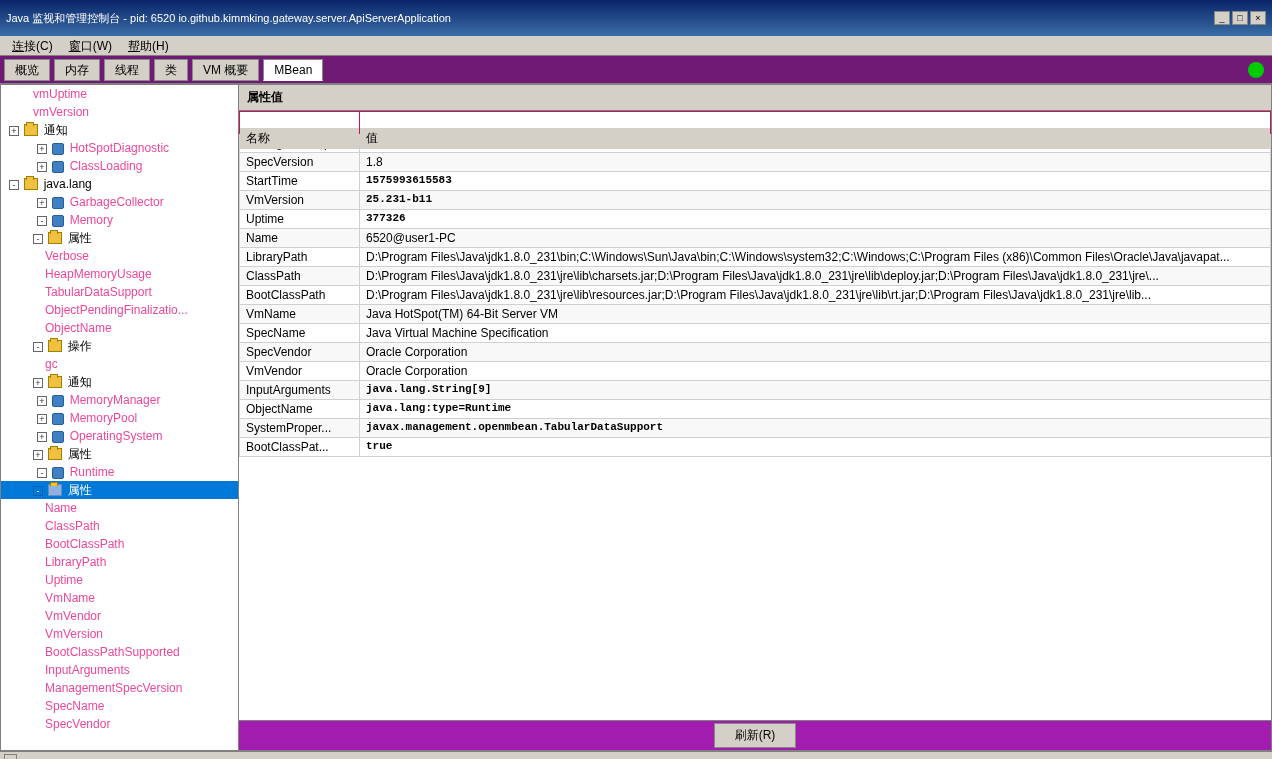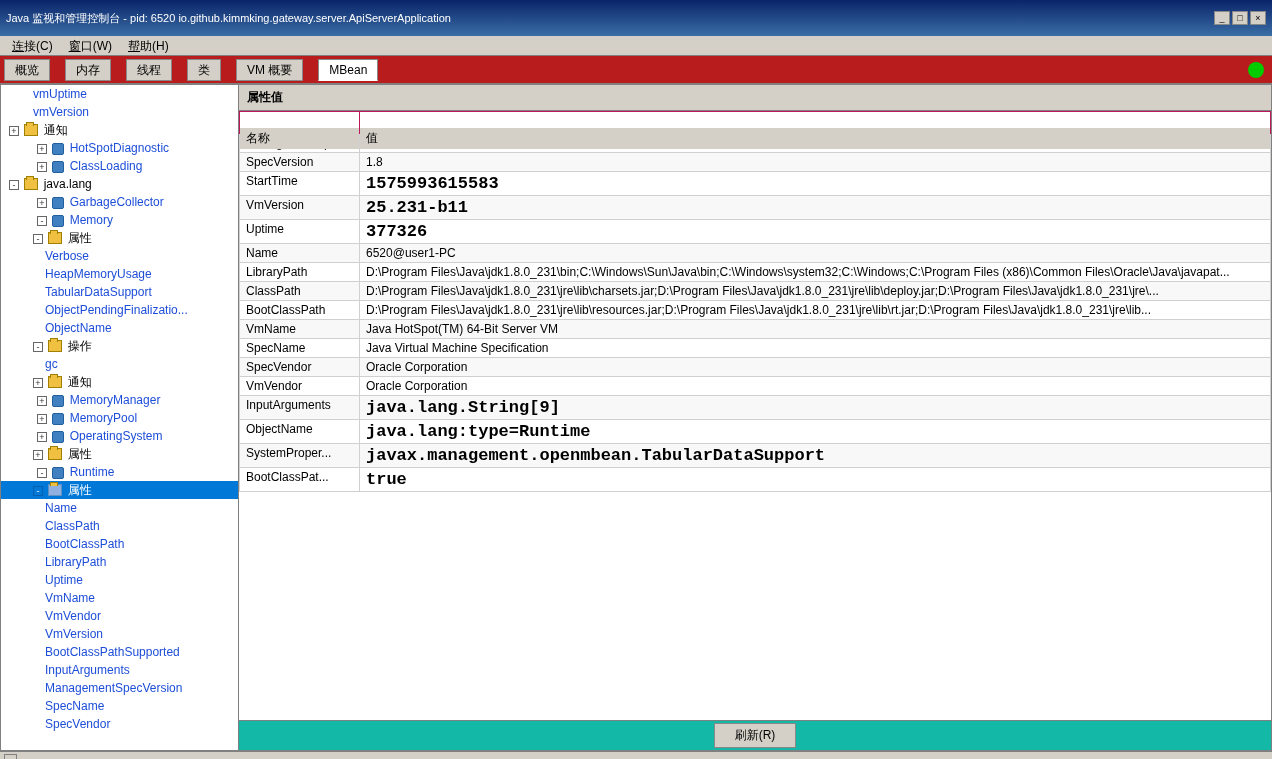--- a/index.html
+++ b/index.html
@@ -39,27 +39,27 @@
     .menu-item {
       padding: 2px 8px;
       font-size: 12px;
       cursor: pointer;
       white-space: nowrap;
     }
     .menu-item u { text-decoration: underline; }
 
     
     .toolbar {
-      background: #b91c1c;
+      background: #701a75;
       height: 28px;
       display: flex;
       align-items: center;
       padding: 2px 4px;
       border-bottom: 1px solid #808080;
-      gap: 15px;
+      gap: 4px;
     }
     .tab-button {
       padding: 2px 10px;
       background: #d4d0c8;
       border: 1px solid #888;
       font-size: 12px;
       cursor: pointer;
       height: 22px;
     }
     .tab-button.active {
@@ -91,21 +91,21 @@
       overflow-x: hidden;
       font-size: 12px;
     }
     .tree-item {
       padding: 1px 0;
       white-space: nowrap;
       cursor: pointer;
       line-height: 16px;
     }
     .tree-item.selected { background: #0078d7; color: white; }
-    .tree-link { color: #1d4ed8; text-decoration: none; cursor: pointer; }
+    .tree-link { color: #ec4899; text-decoration: none; cursor: pointer; }
     .indent1 { padding-left: 8px; }
     .indent2 { padding-left: 36px; }
     .indent3 { padding-left: 32px; }
     .indent4 { padding-left: 44px; }
     
     .expand-icon {
       display: inline-block;
       width: 10px; height: 10px;
       border: 1px solid #666;
       background: white;
@@ -190,21 +190,21 @@
     .attr-table tr:nth-child(even) td { background: #f8f8f8; }
     .table-wrapper {
       overflow-y: auto;
       overflow-x: hidden;
       flex: 1;
     }
     
     
     .bottom-bar {
       height: 30px;
-      background: #14b8a6;
+      background: #a21caf;
       border-top: 1px solid #808080;
       display: flex;
       align-items: center;
       justify-content: center;
       margin-top: 21px;
     }
     .refresh-btn {
       padding: 3px 20px;
       background: #d4d0c8;
       border: 1px solid #888;
@@ -232,21 +232,21 @@
     }
 
     
     .tree-panel::-webkit-scrollbar { width: 8px; }
     .tree-panel::-webkit-scrollbar-track { background: #d4d0c8; }
     .tree-panel::-webkit-scrollbar-thumb { background: #a0a0a0; border: 1px solid #808080; }
     .table-wrapper::-webkit-scrollbar { width: 8px; }
     .table-wrapper::-webkit-scrollbar-track { background: #d4d0c8; }
     .table-wrapper::-webkit-scrollbar-thumb { background: #a0a0a0; }
 
-    .mono { font-family: "Courier New", monospace; font-size: 17px; font-weight: bold; }
+    .mono { font-family: "Courier New", monospace; font-size: 11px; font-weight: bold; }
   </style>
 </head>
 <body>
 
 <div class="title-bar">
   <span class="title-bar-text">Java 监视和管理控制台 - pid: 6520 io.github.kimmking.gateway.server.ApiServerApplication</span>
   <div class="title-bar-controls">
     <div class="title-btn">_</div>
     <div class="title-btn">□</div>
     <div class="title-btn">×</div>

